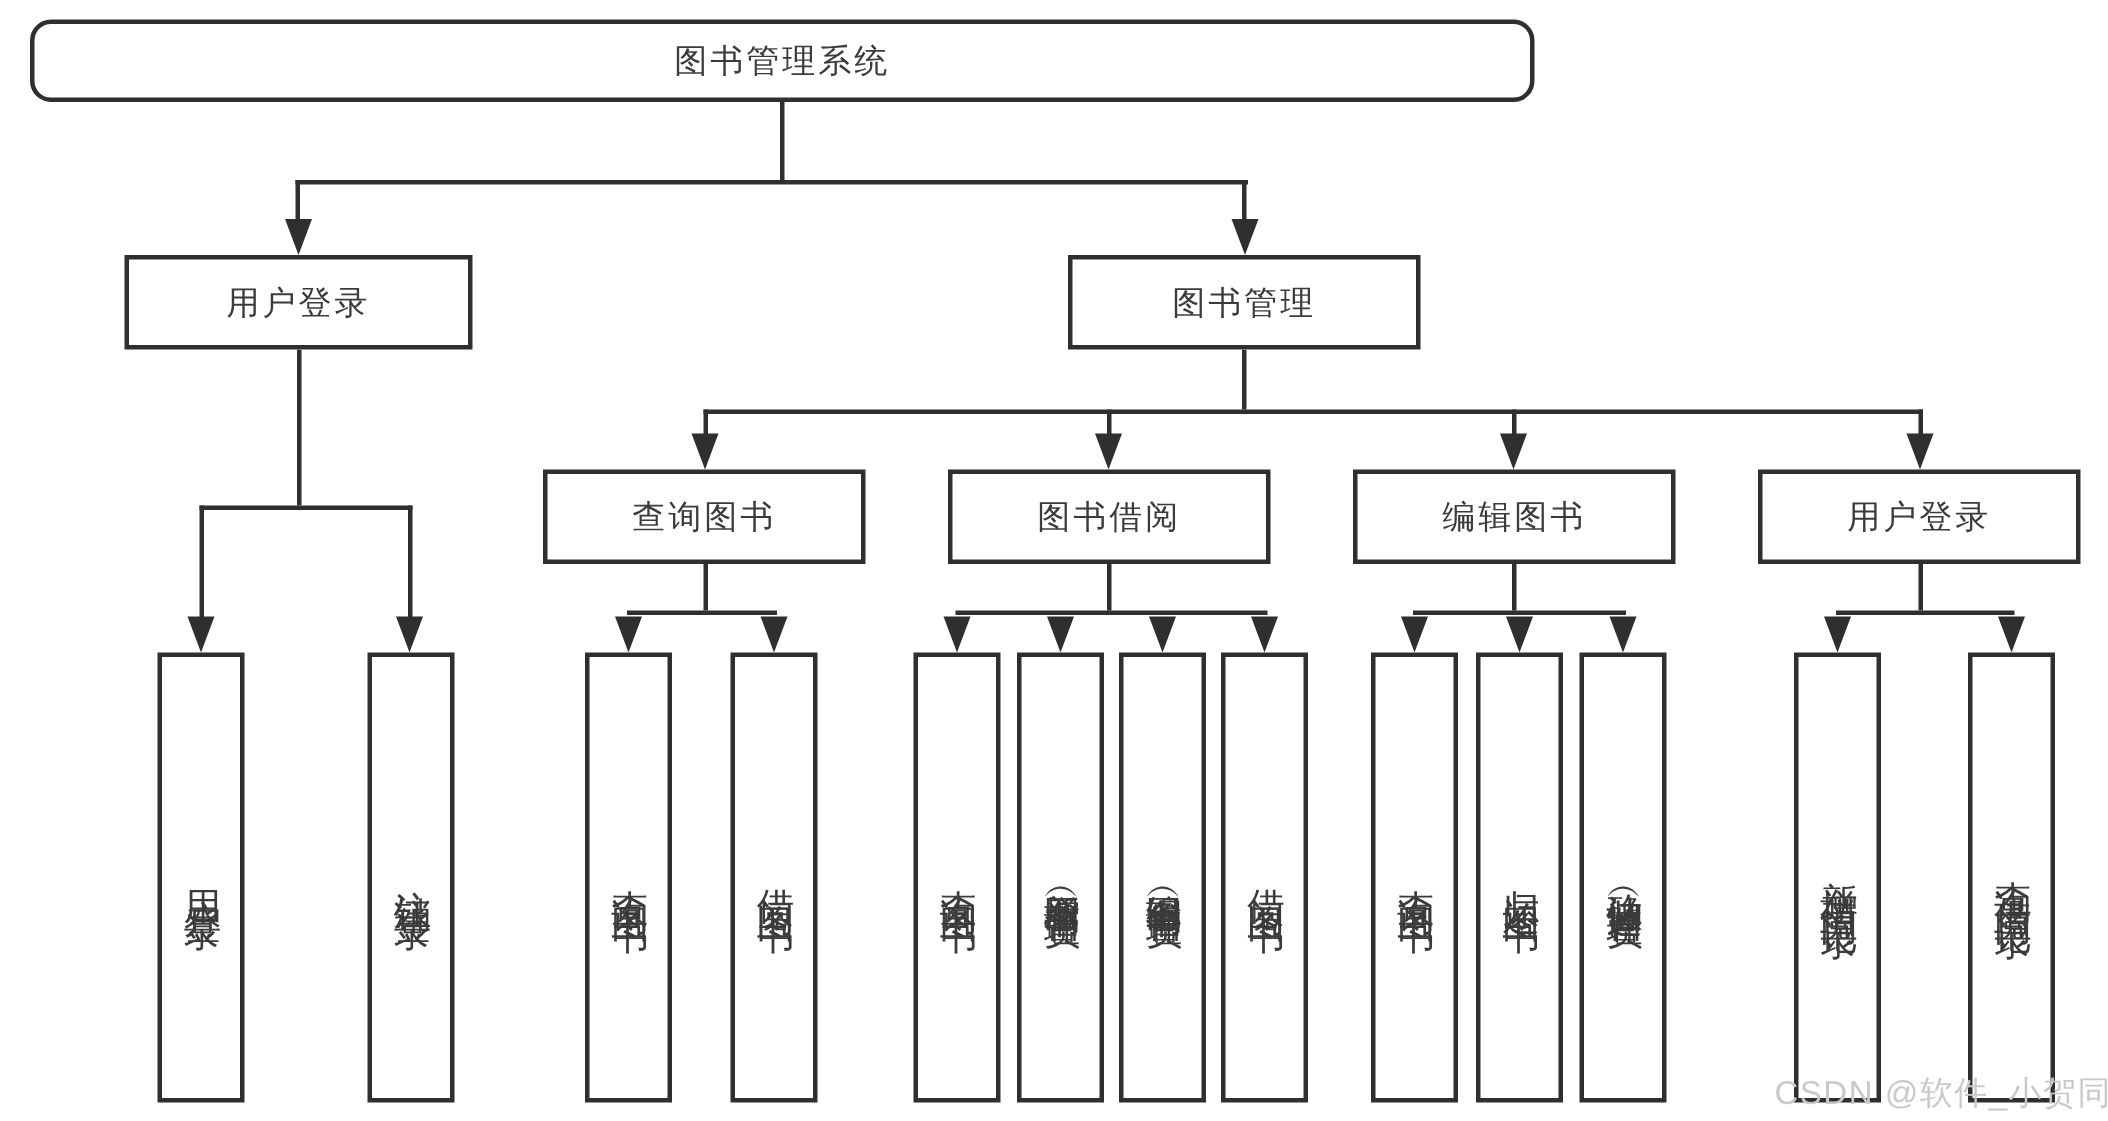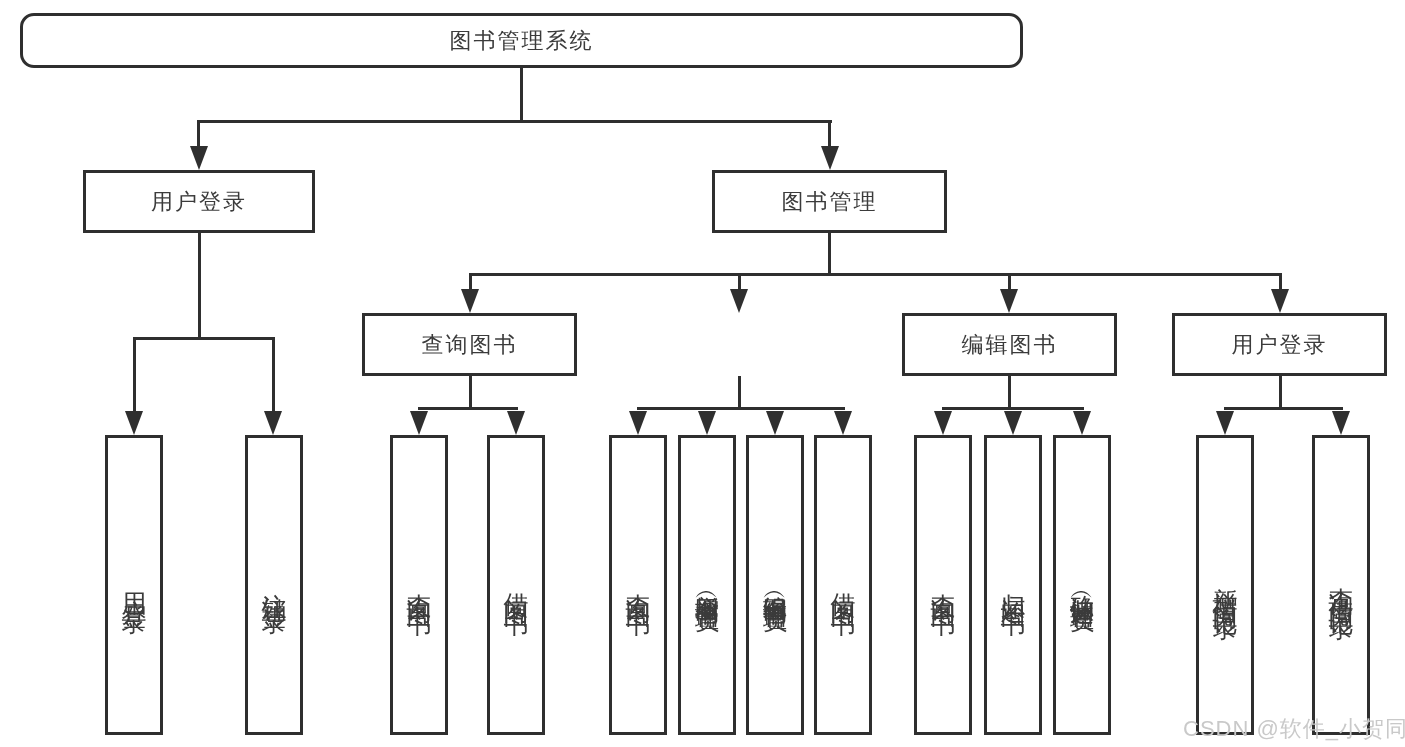--- a/index.html
+++ b/index.html
@@ -91,20 +91,23 @@
   </div>
 
   <div class="box hbox" style="left:712px;top:170px;width:235px;height:63px;">
     <span>图书管理</span>
   </div>
 
   <div class="box hbox" style="left:362px;top:313px;width:215px;height:63px;">
     <span>查询图书</span>
   </div>
 
+  <div class="box hbox" style="left:632px;top:313px;width:215px;height:63px;">
+    <span>图书借阅</span>
+  </div>
 
   <div class="box hbox" style="left:902px;top:313px;width:215px;height:63px;">
     <span>编辑图书</span>
   </div>
 
   <div class="box hbox" style="left:1172px;top:313px;width:215px;height:63px;">
     <span>用户登录</span>
   </div>
 
   <div class="box leaf" style="left:105px;top:435px;width:58px;height:300px;">

